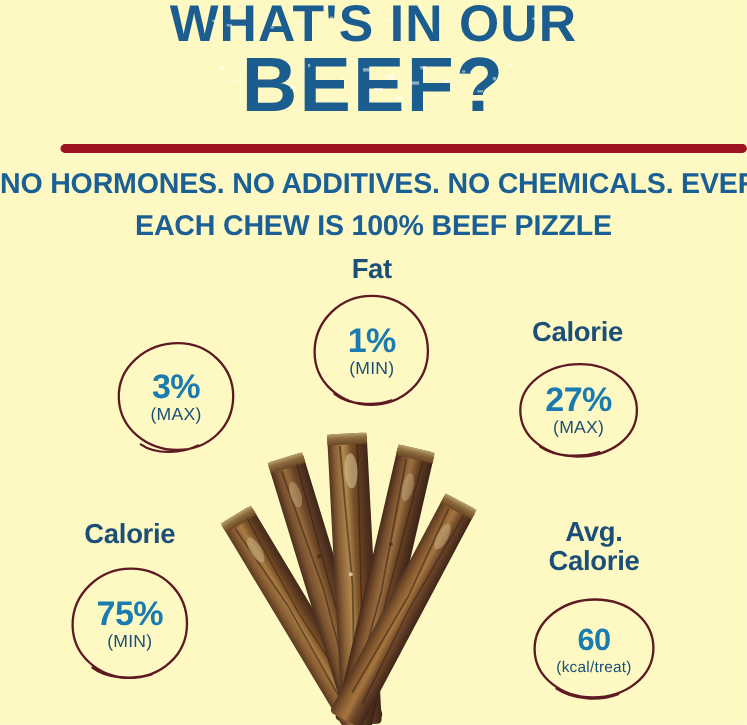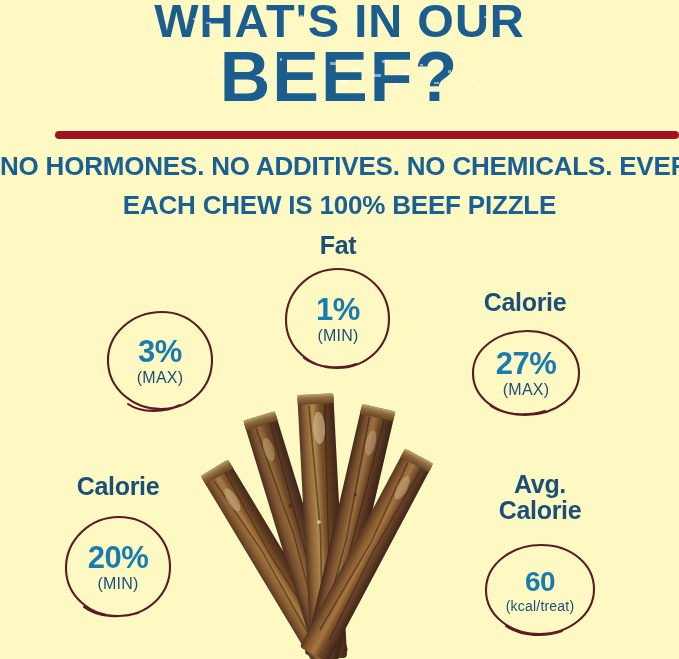--- a/index.html
+++ b/index.html
@@ -274,21 +274,21 @@
     </div>
   </div>
 
   <div class="nutrient" style="left:28px;top:474px;width:180px;height:160px;">
     <div class="nut-label" style="top:0;">Calorie</div>
     <div class="circle-wrap" style="left:34px;top:40px;width:112px;height:106px;">
       <svg width="112" height="106" viewBox="0 0 112 106" aria-hidden="true">
         <path d="M57 3 C86 3 108 25 108 53 C108 81 85 102 56 102 C28 102 4 82 4 54 C4 26 28 3 57 3 M22 93 C36 104 60 104 76 99" fill="none" stroke="#5e1a22" stroke-width="2.1" stroke-linecap="round"></path>
       </svg>
       <div class="circle-txt">
-        <span class="val">20%</span>
+        <span class="val">75%</span>
         <span class="unit">(MIN)</span>
       </div>
     </div>
   </div>
 
   <div class="nutrient" style="left:440px;top:472px;width:200px;height:180px;">
     <div class="nut-label" style="top:0;">Avg.
 Calorie</div>
     <div class="circle-wrap" style="left:42px;top:70px;width:116px;height:96px;">
       <svg width="116" height="96" viewBox="0 0 116 96" aria-hidden="true">

